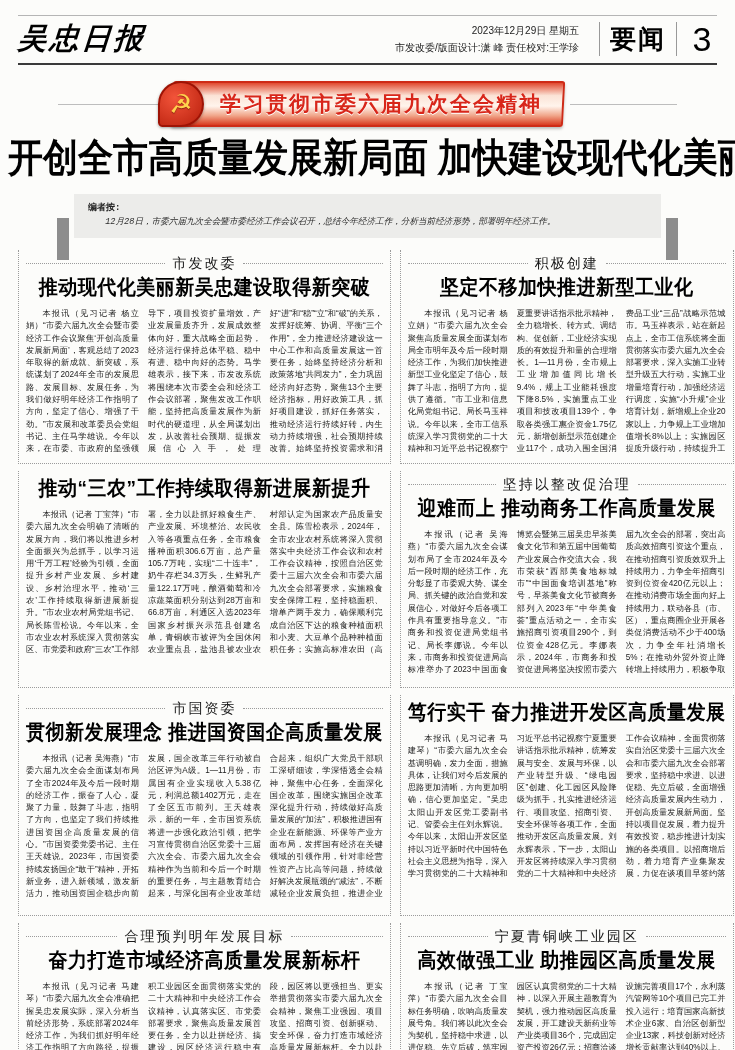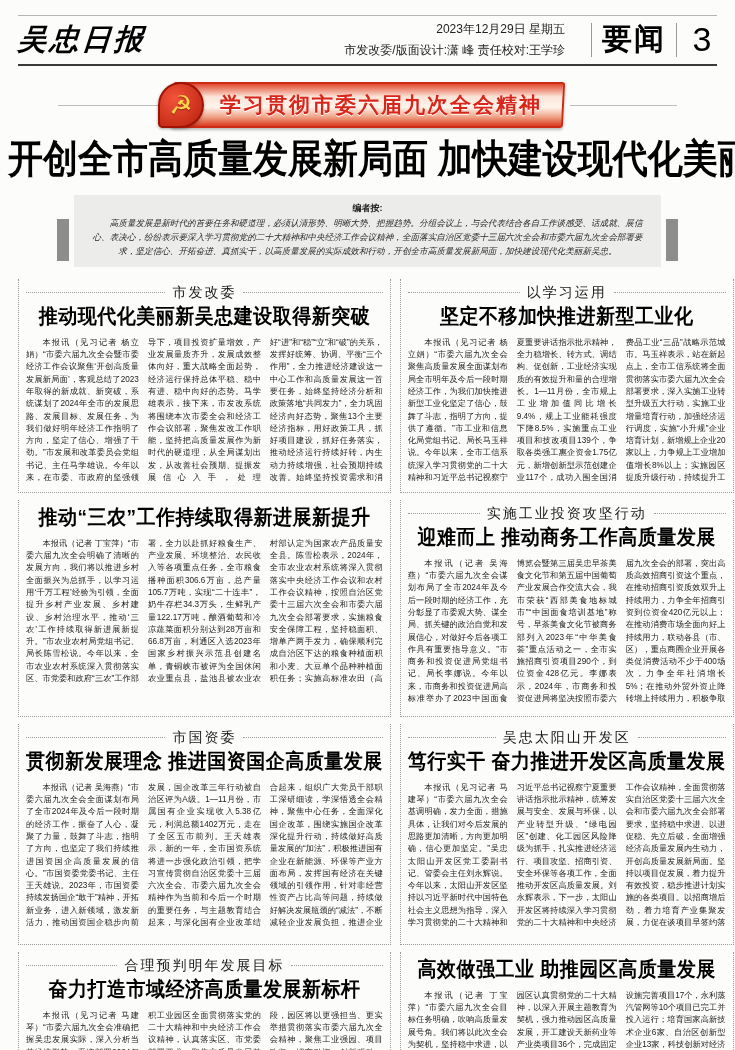--- a/index.html
+++ b/index.html
@@ -9,24 +9,24 @@
           background:#fcfcfa; overflow:hidden; color:#111; }
 
   
   .top-rule { margin:15px 18px 0; border-top:1px solid #b5b5b5; }
   .masthead { display:flex; align-items:center; justify-content:space-between;
               padding:3px 18px 4px; }
   .paper-name { font-family:"DejaVu Serif","Liberation Serif",serif;
                 font-style:italic; font-weight:bold; font-size:29px;
                 letter-spacing:3px; color:#000; transform:skewX(-4deg); }
   .head-right { display:flex; align-items:center; }
-  .date-block { text-align:right; font-size:12px; line-height:1.7; color:#222;
-                margin-right:16px; }
+  .date-block { text-align:right; font-size:10px; line-height:1.7; color:#222;
+                margin-right:10px; }
   .sect-sep { width:1px; height:34px; background:#999; margin:0 10px; }
-  .section-name { font-size:30px; font-weight:600; letter-spacing:2px; color:#000; }
+  .section-name { font-size:26px; font-weight:600; letter-spacing:2px; color:#000; }
   .page-number { font-size:34px; font-weight:400; color:#000; min-width:30px; text-align:center; }
   .bottom-rule { margin:0 18px; border-top:2px solid #3a3a3a; }
 
   
   .banner-row { display:flex; align-items:center; margin:16px 58px 8px; }
   .banner-row .hline { flex:1; border-top:1px solid #bdbdbd; }
   .banner { position:relative; margin:0 6px; padding:7px 20px 7px 46px;
             background:linear-gradient(180deg,#e14a30 0%,#fbe3d6 30%,#fff4ec 55%,#f0a488 78%,#d93b20 100%);
             border:2px solid #ce2b17; border-radius:3px;
             box-shadow:0 2px 3px rgba(0,0,0,.25); transform:skewX(-3deg); }
@@ -43,21 +43,21 @@
   
   .main-headline { text-align:center; font-weight:900; font-size:35px;
                    letter-spacing:0px; margin:6px 8px 12px; color:#000;
                    transform:scaleY(1.12); white-space:nowrap; }
 
   
   .note-wrap { position:relative; margin:4px 74px 12px; }
   .note-bar { position:absolute; width:12px; height:42px; background:#8d8d8d; top:24px; }
   .note-bar.left { left:-17px; } .note-bar.right { right:-17px; }
   .note-box { background:#ececea; padding:7px 14px 8px;
-              font-family:Liberation Sans, sans-serif;text-align:center; }
+              font-family:Liberation Mono, monospace; }
   .note-label { font-size:9px; font-weight:bold; color:#222; margin-bottom:2px; }
   .note-box p { font-size:8.6px; line-height:1.62; color:#2a2a2a;
                 text-indent:2em; font-style:italic; }
 
   
   .articles { display:grid; grid-template-columns:1fr 1fr; column-gap:9px;
               margin:0 18px; }
   .article { border-left:1px dotted #9b9b9b; border-right:1px dotted #9b9b9b;
              border-bottom:1px dotted #9b9b9b; padding:3px 7px 6px; margin-bottom:7px; }
   .kicker-row { display:flex; align-items:center; gap:7px; margin:2px 0 1px; }
@@ -108,90 +108,90 @@
     <div class="hline"></div>
   </div>
 
   <div class="main-headline">开创全市高质量发展新局面 加快建设现代化美丽新吴忠</div>
 
   <div class="note-wrap">
     <div class="note-bar left"></div>
     <div class="note-bar right"></div>
     <div class="note-box">
       <div class="note-label">编者按:</div>
-      <p>高质量发展是新时代的首要任务和硬道理，必须认清形势、明晰大势、把握趋势。分组会议上，与会代表结合各自工作谈感受、话成就、展信心、表决心，纷纷表示要深入学习贯彻党的二十大精神和中央经济工作会议精神，全面落实自治区党委十三届六次全会和市委六届九次全会部署要求，坚定信心、开拓奋进、真抓实干，以高质量发展的实际成效和行动，开创全市高质量发展新局面，加快建设现代化美丽新吴忠。</p>
+      <p>12月28日，市委六届九次全会暨市委经济工作会议召开，总结今年经济工作，分析当前经济形势，部署明年经济工作。</p>
     </div>
   </div>
 
   <div class="articles">
 
     <div class="article r1">
       <div class="kicker-row">
           <div class="dotline"></div>
         <div class="kicker">市发改委</div>
       <div class="dotline"></div>
         </div>
       <div class="article-title">推动现代化美丽新吴忠建设取得新突破</div>
       <div class="article-body">本报讯（见习记者 杨立娟）“市委六届九次全会暨市委经济工作会议聚焦‘开创高质量发展新局面’，客观总结了2023年取得的新成就、新突破，系统谋划了2024年全市的发展思路、发展目标、发展任务，为我们做好明年经济工作指明了方向，坚定了信心、增强了干劲。”市发展和改革委员会党组书记、主任马学雄说。今年以来，在市委、市政府的坚强领导下，项目投资扩量增效，产业发展量质齐升，发展成效整体向好，重大战略全面起势，经济运行保持总体平稳、稳中有进、稳中向好的态势。马学雄表示，接下来，市发改系统将围绕本次市委全会和经济工作会议部署，聚焦发改工作职能，坚持把高质量发展作为新时代的硬道理，从全局谋划出发，从改善社会预期、提振发展信心入手，处理好“进”和“稳”“立”和“破”的关系，发挥好统筹、协调、平衡“三个作用”，全力推进经济建设这一中心工作和高质量发展这一首要任务，始终坚持经济分析和政策落地“共同发力”，全力巩固经济向好态势，聚焦13个主要经济指标，用好政策工具，抓好项目建设，抓好任务落实，推动经济运行持续好转，内生动力持续增强，社会预期持续改善。始终坚持投资需求和消费需求“双向发力”，积极落实扩大内需战略，在政府投资、民间投资、拉动消费上靠前发力，尤其要抓住投资这个大变量，紧扣增发国债、地方政府专项债券、超长期特别国债、中央预算内投资和自治区统筹“三级两资金”投资方向，加快项目前期准备，力促2024年计划实施的613个项目全部按计划开工建设。始终坚持宏观规划和微观实施“同步发力”，统筹推进区域协调发展，重点抓规划时、度、效，抓好“十四五”规划目标任务落实，开展“十五五”规划前期研究，做好明年经济社会发展计划，合理预判明年发展目标，加快推进先行区建设，有序推进绿色发展先行市，统筹综合示范市建设，确保战略任务落地、落实、落细。</div>
     </div>
 
     <div class="article r1">
       <div class="kicker-row">
           <div class="dotline"></div>
-        <div class="kicker">以学习运用</div>
+        <div class="kicker">积极创建</div>
       <div class="dotline"></div>
         </div>
       <div class="article-title">坚定不移加快推进新型工业化</div>
       <div class="article-body">本报讯（见习记者 杨立娟）“市委六届九次全会聚焦高质量发展全面谋划布局全市明年及今后一段时期经济工作，为我们加快推进新型工业化坚定了信心，鼓舞了斗志，指明了方向，提供了遵循。”市工业和信息化局党组书记、局长马玉祥说。今年以来，全市工信系统深入学习贯彻党的二十大精神和习近平总书记视察宁夏重要讲话指示批示精神，全力稳增长、转方式、调结构、促创新，工业经济实现质的有效提升和量的合理增长。1—11月份，全市规上工业增加值同比增长9.4%，规上工业能耗强度下降8.5%，实施重点工业项目和技改项目139个，争取各类强工惠企资金1.75亿元，新增创新型示范创建企业117个，成功入围全国消费品工业“三品”战略示范城市。马玉祥表示，站在新起点上，全市工信系统将全面贯彻落实市委六届九次全会部署要求，深入实施工业转型升级五大行动，实施工业增量培育行动，加强经济运行调度，实施“小升规”企业培育计划，新增规上企业20家以上，力争规上工业增加值增长8%以上；实施园区提质升级行动，持续提升工业园区公共配套能力，实施低成本化改造项目5个以上，争取自治区园区奖补5000万元以上；实施工业投资攻坚行动，落实“六新”产业链招商图谱，引进更多大项目、好项目，实施重点工业项目100个，技改项目30个；实施绿色低碳转型行动，持续强化工业能耗管控，规上工业能耗强度下降3%以上；加强固废利用项目建设，力争一般工业固体废物综合利用率达到54%以上；实施创新驱动提升行动，全力申报创建国家中小企业数字化转型试点城市，积极开展先进示范创建，争取各类惠工惠企资金1.5亿元以上，培训企业经营管理人才1000人次以上。</div>
     </div>
 
     <div class="article r2">
       <div class="article-title">推动“三农”工作持续取得新进展新提升</div>
       <div class="article-body">本报讯（记者 丁宝萍）“市委六届九次全会明确了清晰的发展方向，我们将以推进乡村全面振兴为总抓手，以学习运用‘千万工程’经验为引领，全面提升乡村产业发展、乡村建设、乡村治理水平，推动‘三农’工作持续取得新进展新提升。”市农业农村局党组书记、局长陈雪松说。今年以来，全市农业农村系统深入贯彻落实区、市党委和政府“三农”工作部署，全力以赴抓好粮食生产、产业发展、环境整治、农民收入等各项重点任务，全市粮食播种面积306.6万亩，总产量105.7万吨，实现“二十连丰”，奶牛存栏34.3万头，生鲜乳产量122.17万吨，酿酒葡萄和冷凉蔬菜面积分别达到28万亩和66.8万亩，利通区入选2023年国家乡村振兴示范县创建名单，青铜峡市被评为全国休闲农业重点县，盐池县被农业农村部认定为国家农产品质量安全县。陈雪松表示，2024年，全市农业农村系统将深入贯彻落实中央经济工作会议和农村工作会议精神，按照自治区党委十三届六次全会和市委六届九次全会部署要求，实施粮食安全保障工程，坚持稳面积、增单产两手发力，确保顺利完成自治区下达的粮食种植面积和小麦、大豆单个品种种植面积任务；实施高标准农田（高效节水）建设工程，改造提升高标准农田8.41万亩，发展现代高效节水农业14.43万亩；实施“六特”产业提质扩量工程，酿酒葡萄和冷凉蔬菜面积稳定在28万亩、65万亩以上，奶牛稳定在36万头，肉牛、滩羊分别新增2万头、20万只，建设农作物新品种展示示范园区5个，推广性控冻精9万支，种公羊4600只，主要农作物良种覆盖率达到89%，畜禽良种覆盖率达到90%以上；实施品牌筑基工程，新增15个以上“三品一标”和3个以上全国名特优新农产品；实施冷链物流工程，建设冷藏库、移动式仓储设施10个，产地冷链集配中心1个。</div>
     </div>
 
     <div class="article r2">
       <div class="kicker-row">
           <div class="dotline"></div>
-        <div class="kicker">实施工业投资攻坚行动</div>
+        <div class="kicker">坚持以整改促治理</div>
       <div class="dotline"></div>
         </div>
       <div class="article-title">迎难而上 推动商务工作高质量发展</div>
       <div class="article-body">本报讯（记者 吴海燕）“市委六届九次全会谋划布局了全市2024年及今后一段时期的经济工作，充分彰显了市委观大势、谋全局、抓关键的政治自觉和发展信心，对做好今后各项工作具有重要指导意义。”市商务和投资促进局党组书记、局长李娜说。今年以来，市商务和投资促进局高标准举办了2023中国面食博览会暨第三届吴忠早茶美食文化节和第五届中国葡萄产业发展合作交流大会，我市荣获“西部美食地标城市”“中国面食培训基地”称号，早茶美食文化节被商务部列入2023年“中华美食荟”重点活动之一，全市实施招商引资项目290个，到位资金428亿元。李娜表示，2024年，市商务和投资促进局将坚决按照市委六届九次全会的部署，突出高质高效招商引资这个重点，在推动招商引资质效双升上持续用力，力争全年招商引资到位资金420亿元以上；在推动消费市场全面向好上持续用力，联动各县（市、区），重点商圈企业开展各类促消费活动不少于400场次，力争全年社消增长5%；在推动外贸外资止降转增上持续用力，积极争取外贸专项资金支持，培育壮大外向型经济主体，力争全年外贸进出口总额增长6%以上；在融合赋能早茶做大做强上持续用力，精心策划举办2024丝绸之路餐饮食品博览会暨第四届吴忠早茶美食文化节，积极创建“世界美食地标城市”，力争全年全市早茶门店销售收入达到18亿元，增长20%；在推动产业转型升级上持续用力，推动现代物流业标准化、数智化、绿色化发展，力争全年实现社会物流总额1517亿元，增长8%；筹划成立吴忠市电商协会，举办网购节等活动，拓展销售渠道，推动消费增长。</div>
     </div>
 
     <div class="article r3">
       <div class="kicker-row">
           <div class="dotline"></div>
         <div class="kicker">市国资委</div>
       <div class="dotline"></div>
         </div>
       <div class="article-title">贯彻新发展理念 推进国资国企高质量发展</div>
       <div class="article-body">本报讯（记者 吴海燕）“市委六届九次全会全面谋划布局了全市2024年及今后一段时期的经济工作，振奋了人心，凝聚了力量，鼓舞了斗志，指明了方向，也坚定了我们持续推进国资国企高质量发展的信心。”市国资委党委书记、主任王天雄说。2023年，市国资委持续发扬国企“敢干”精神，开拓新业务，进入新领域，激发新活力，推动国资国企稳步向前发展，国企改革三年行动被自治区评为A级。1—11月份，市属国有企业实现收入5.38亿元，利润总额1402万元，走在了全区五市前列。王天雄表示，新的一年，全市国资系统将进一步强化政治引领，把学习宣传贯彻自治区党委十三届六次全会、市委六届九次全会精神作为当前和今后一个时期的重要任务，与主题教育结合起来，与深化国有企业改革结合起来，组织广大党员干部职工深研细读，学深悟透全会精神，聚焦中心任务，全面深化国企改革，围绕实施国企改革深化提升行动，持续做好高质量发展的“加法”，积极推进国有企业在新能源、环保等产业方面布局，发挥国有经济在关键领域的引领作用，针对非经营性资产占比高等问题，持续做好解决发展瓶颈的“减法”，不断减轻企业发展负担，推进企业集中精力谋发展，聚焦构建新型经营责任制，持续做好“三项制度改革”的“乘法”，更大范围、分层分类落实管理人员经营目标责任，提升经理层任期制和契约化管理工作质量，激发干事创业活力，改进工作方式，不断提升监管效能，持续巩固经营性国有资产集中统一监管成果，探索国有资本投资、运营公司分类管控模式。同时，强化重点领域安全生产和环境隐患排查及风险防控，构建业务监督、综合监督和责任追究“三位一体”监督闭环，确保国有资产安全。</div>
     </div>
 
     <div class="article r3">
-      <div class="kicker-row">
-          <div class="dotline"></div>
-        <div class="kicker">吴忠太阳山开发区</div>
-      <div class="dotline"></div>
-        </div>
       <div class="article-title">笃行实干 奋力推进开发区高质量发展</div>
       <div class="article-body">本报讯（见习记者 马建琴）“市委六届九次全会基调明确，发力全面，措施具体，让我们对今后发展的思路更加清晰，方向更加明确，信心更加坚定。”吴忠太阳山开发区党工委副书记、管委会主任刘永辉说。今年以来，太阳山开发区坚持以习近平新时代中国特色社会主义思想为指导，深入学习贯彻党的二十大精神和习近平总书记视察宁夏重要讲话指示批示精神，统筹发展与安全、发展与环保，以产业转型升级、“绿电园区”创建、化工园区风险降级为抓手，扎实推进经济运行、项目攻坚、招商引资、安全环保等各项工作，全面推动开发区高质量发展。刘永辉表示，下一步，太阳山开发区将持续深入学习贯彻党的二十大精神和中央经济工作会议精神，全面贯彻落实自治区党委十三届六次全会和市委六届九次全会部署要求，坚持稳中求进、以进促稳、先立后破，全面增强经济高质量发展内生动力，开创高质量发展新局面。坚持以项目促发展，着力提升有效投资，稳步推进计划实施的各类项目。以招商增后劲，着力培育产业集聚发展，力促在谈项目早签约落地，培育发展外贸服务，有效带动园区现代化工产业融入“两个市场”。坚持以绿电延链条，着力打造绿色园区，全力推进“中国氨氢谷”建设，有序实施一批新能源+储能+制氢制氨项目，推动实施以大代小风电改造项目，促进存量风电项目提质增效。坚持以整改促治理，筑牢安全环保发展根基，加强安全环保风险隐患排查整治，聘请安全环保“管家”驻场“一对一”指导，加快风险降级项目建设进度，加大企业大气污染治理力度，启动新建医药产业园污水处理厂项目，有效提升园区本质安全环保水平。</div>
     </div>
 
     <div class="article r4">
       <div class="kicker-row">
           <div class="dotline"></div>
         <div class="kicker">合理预判明年发展目标</div>
       <div class="dotline"></div>
         </div>
       <div class="article-title">奋力打造市域经济高质量发展新标杆</div>
       <div class="article-body">本报讯（见习记者 马建琴）“市委六届九次全会准确把握吴忠发展实际，深入分析当前经济形势，系统部署2024年经济工作，为我们抓好明年经济工作指明了方向路径，提振了我们稳经济、抓发展的信心决心。”宁夏吴忠金积工业园区党工委副书记、管委会主任蒋华说。今年以来，宁夏吴忠金积工业园区全面贯彻落实党的二十大精神和中央经济工作会议精神，认真落实区、市党委部署要求，聚焦高质量发展首要任务，全力以赴拼经济、搞建设，园区经济运行稳中有进、稳中提质，获批科技部火炬中心第三批企业创新积分制试点园区，荣获全国第三批“节约型机关”。蒋华表示，下一阶段，园区将以更强担当、更实举措贯彻落实市委六届九次全会精神，聚焦工业强园、项目攻坚、招商引资、创新驱动、安全环保，奋力打造市域经济高质量发展新标杆。全力以赴抓工业稳增长，紧盯工业总产值、固定资产投资、规上工业增加值等重点指标，加强经济运行调度，积极入库入统，细化指导服务，确保完成全年目标任务。全力以赴抓项目扩投资，积极谋划储备2024年项目，加速推进西安佳化洗涤等签约项目前期手续办理，力促中粮热电机组扩容项目、湖南中铜箔迁建项目、恒赫包装等重点在建项目早日开工建成投产。全力以赴做强做优产业，精准落实“六新六特六优”产业，积极培育新质生产力，确保全年招商引资到位资金稳步提高。全力以赴加快国家高新区创建步伐，积极开展企业创新积分试点，力争年内高新技术企业、科技型中小企业、“专精特新”中小企业持续增多。全力以赴抓安全环保促发展，扎实推进蓝天碧水净土保卫战，严把“两高一低”项目准入关，全力抓好安全生产、生态环保问题隐患排查整治，高标准实施同盛化工机器人迭代升级等项目。</div>
     </div>
 
     <div class="article r4">
+      <div class="kicker-row">
+          <div class="dotline"></div>
+        <div class="kicker">宁夏青铜峡工业园区</div>
+      <div class="dotline"></div>
+        </div>
       <div class="article-title">高效做强工业 助推园区高质量发展</div>
       <div class="article-body">本报讯（记者 丁宝萍）“市委六届九次全会目标任务明确，吹响高质量发展号角。我们将以此次全会为契机，坚持稳中求进，以进促稳、先立后破，筑牢园区高质量发展屏障。”宁夏青铜峡工业园区党工委副书记、管委会主任马坤说。2023年，宁夏青铜峡工业园区认真贯彻党的二十大精神，以深入开展主题教育为契机，强力推动园区高质量发展，开工建设天新药业等产业类项目36个，完成固定资产投资26亿元；招商洽谈项目43个，完成招商引资到位资金23.1亿元；争取上级专项资金1.73亿元，依托电投公司、水投公司实施基础设施完善项目17个，永利蒸汽管网等10个项目已完工并投入运行；培育国家高新技术企业6家、自治区创新型企业13家，科技创新对经济增长贡献率达到40%以上。马坤表示，2024年，宁夏青铜峡工业园区将落实“166”工作思路，力争全年实现工业总产值270亿元以上，同比增长22%以上；规上工业增加值增长8%以上；完成固定资产投资28亿元以上，同比增长12%以上。紧盯全年谋划实施的中複合肥等47个项目，力促所有项目按期开工，稞利科技等16个项目年内建成投产。同时，扎实开展产业链精准招商，力争年内引进5亿元以上项目3个以上，完成招商引资到位资金30亿元以上，力争培育规上企业10家以上。聚焦降碳、减污、扩绿、增长，强化工业废水治理，扎实推进“四尘”同治，全面提升园区生态环境治理水平，力争培育国家高新技术企业2家，创建智能化工厂、数字车间2个。全面落实自治区、吴忠市能耗“双控”三年行动计划，实施璟鑫聚氨酯炉改造、泰瑞达余热发电等7个技改项目，创建绿色工厂2家。加快推进储电园区项目建设，逐步提高园区绿电利用比例。</div>
     </div>
 
   </div>
 </div>
 
 </body></html>

